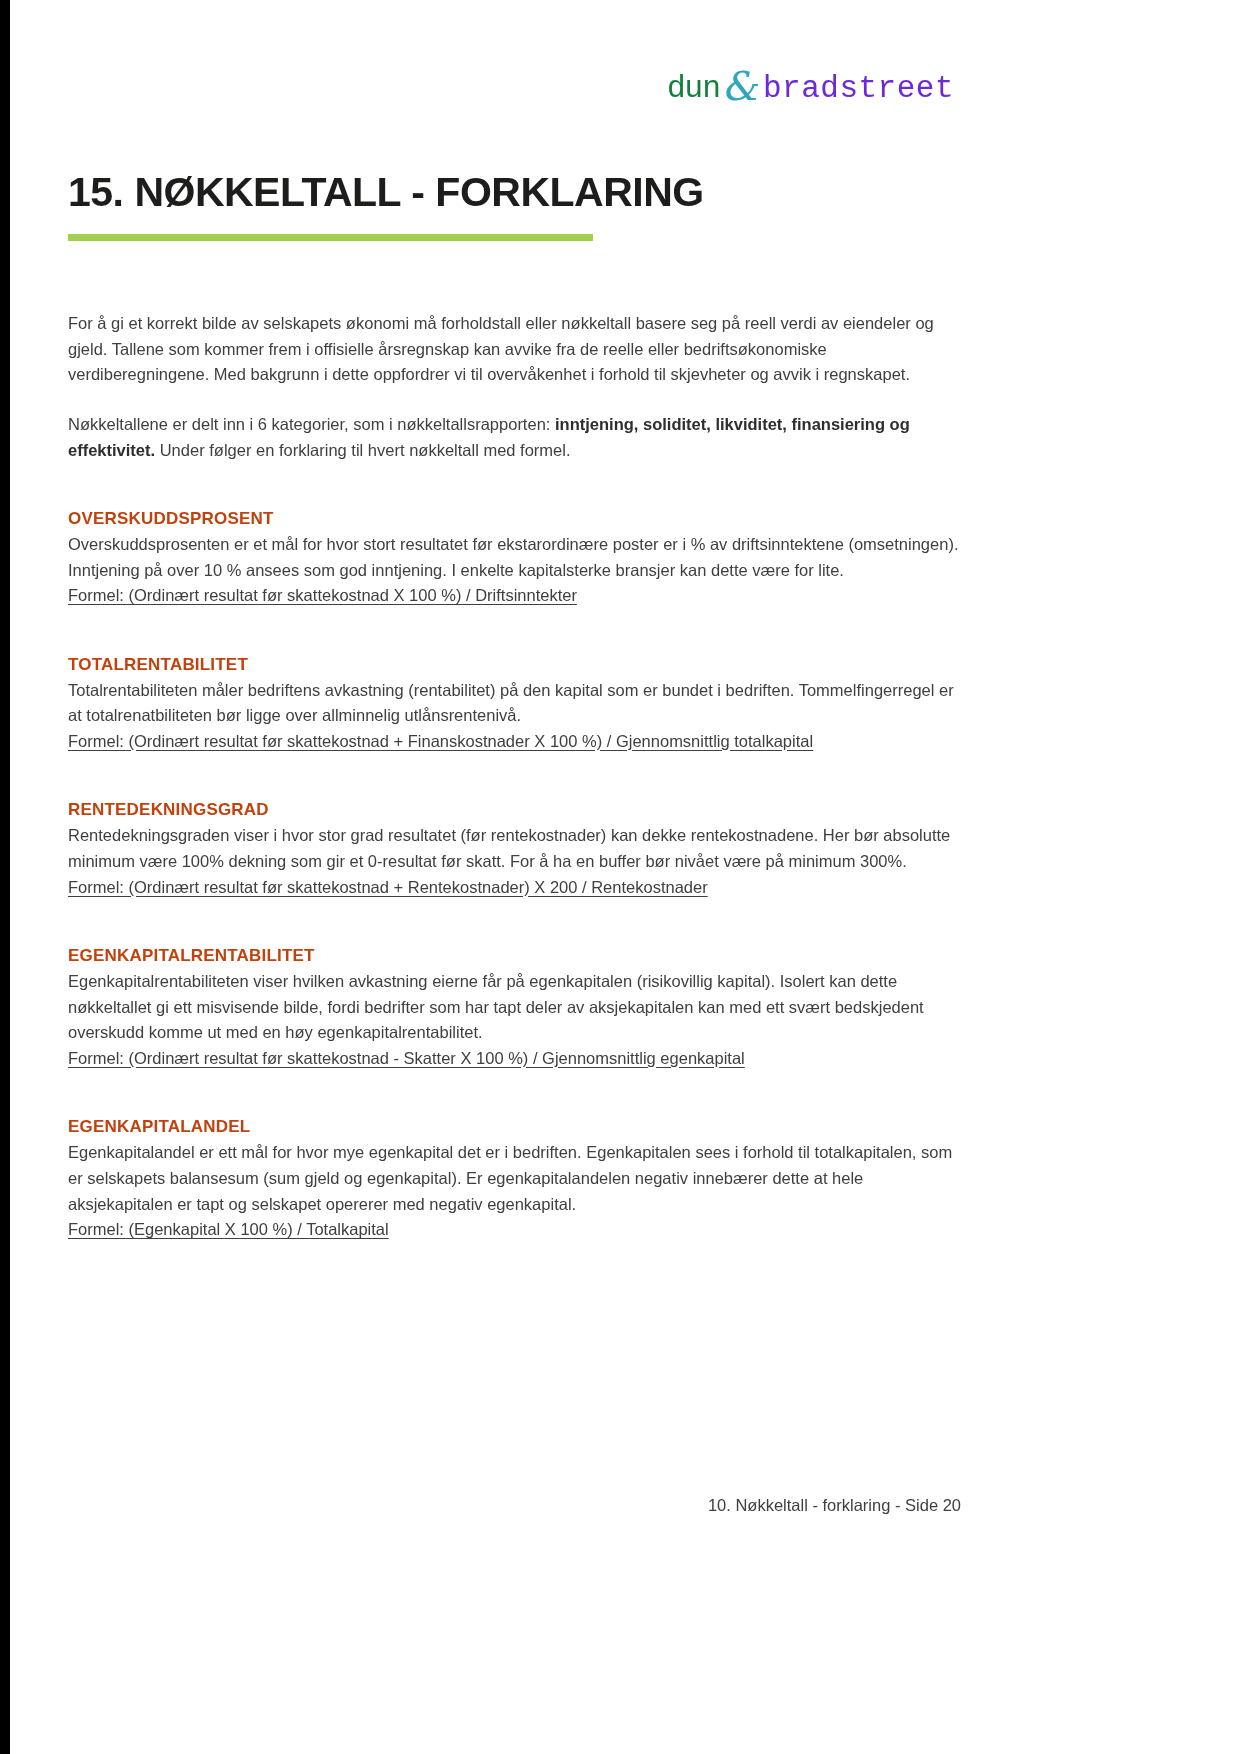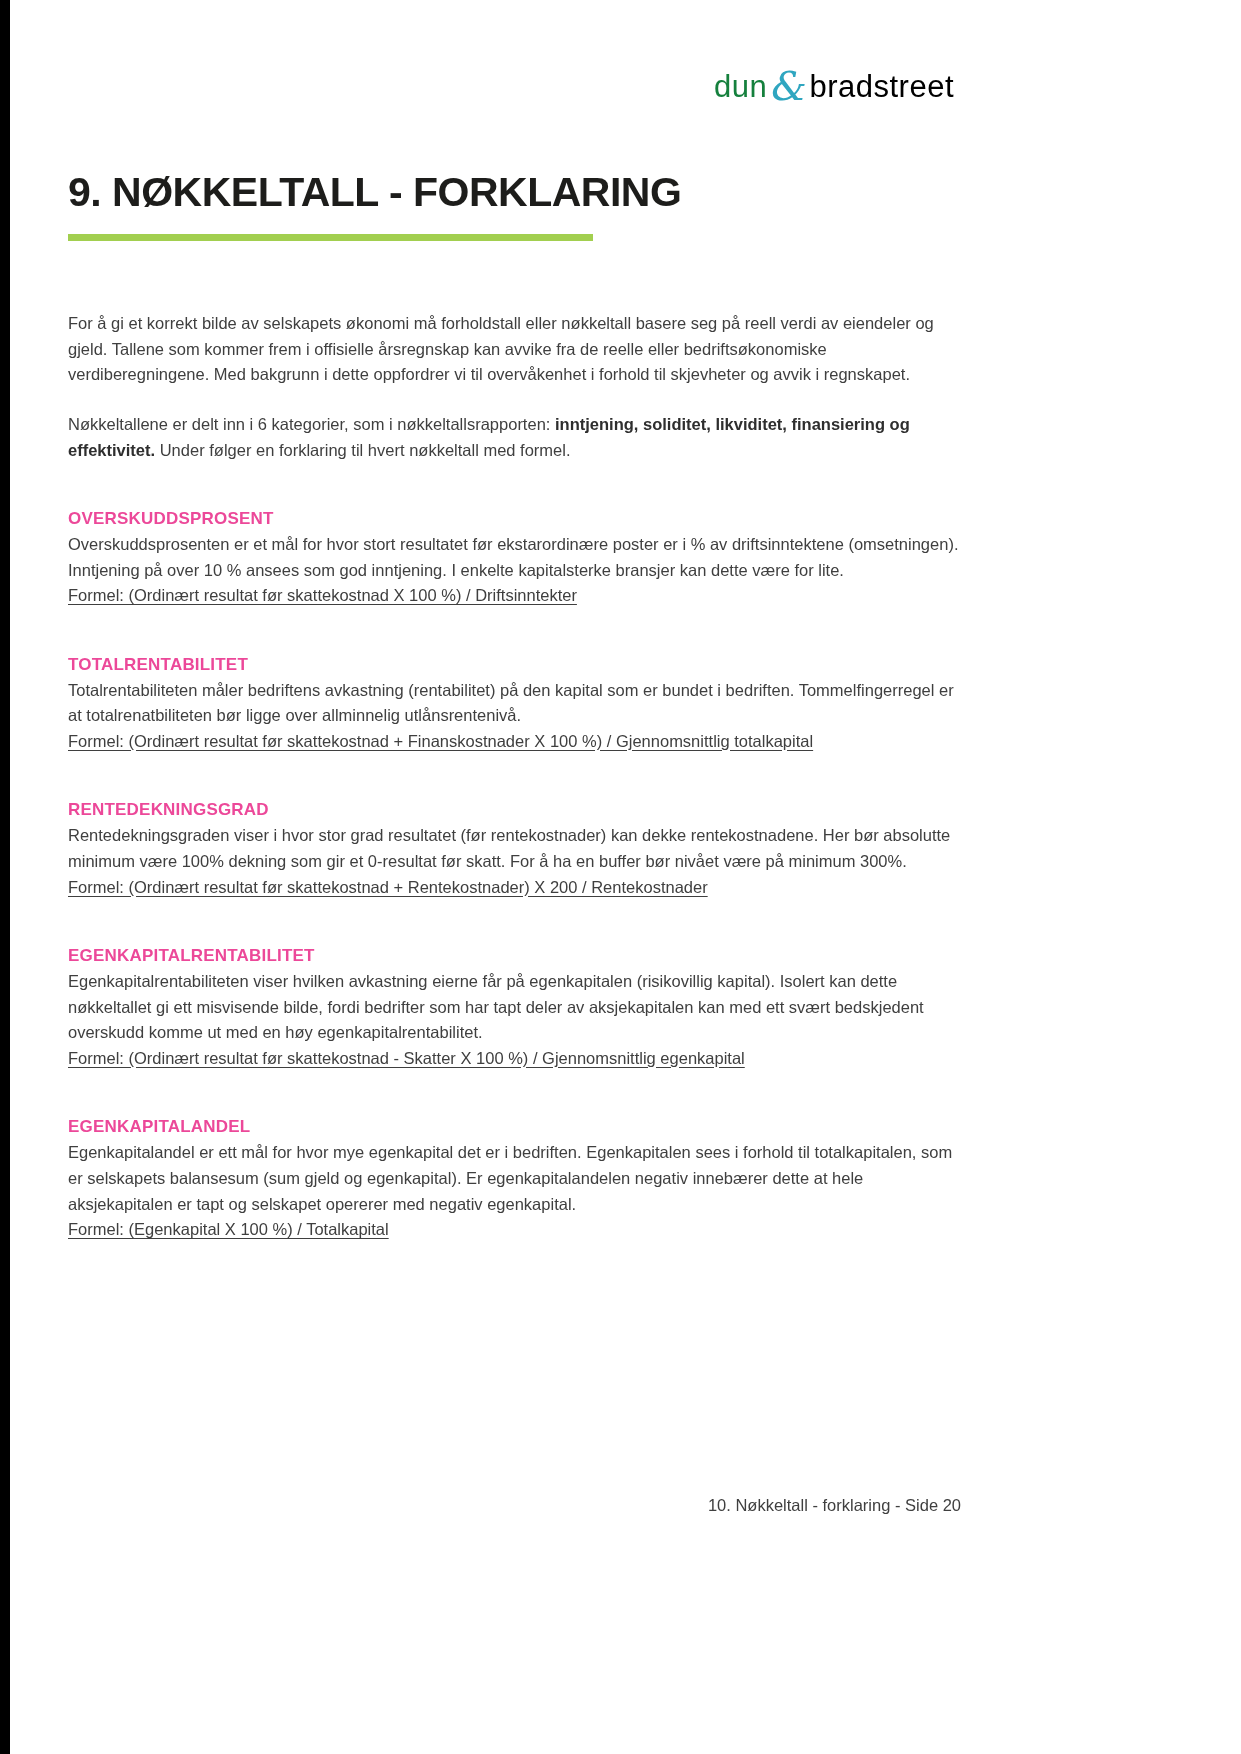--- a/index.html
+++ b/index.html
@@ -48,22 +48,23 @@
   }
   .logo .amp {
     font-family: "DejaVu Serif", serif;
     font-style: italic;
     font-size: 40px;
     color: #2fa6c0;
     margin: 0 2px 0 4px;
     vertical-align: -3px;
   }
   .logo .bradstreet {
-    color: #000000;
+    color: #6d28d9;
     font-weight: 400;
+    font-family: Liberation Mono, monospace;
   }
   h1.page-title {
     margin: 60px 0 0 0;
     font-size: 41px;
     line-height: 1.08;
     font-weight: bold;
     letter-spacing: -0.5px;
     color: #1d1d1b;
   }
   .title-accent-bar {
@@ -87,21 +88,21 @@
   .categories-paragraph .bold {
     font-weight: bold;
     color: #2e2e2e;
   }
   .section {
     margin-top: 46px;
   }
   .section-heading {
     font-size: 17px;
     font-weight: bold;
-    color: #ec4899;
+    color: #c2410c;
     letter-spacing: 0.2px;
     margin: 0 0 3px 0;
   }
   .formula-line {
     text-decoration: underline;
     text-underline-offset: 3px;
   }
   .page-footer {
     position: absolute;
     top: 1496px;
@@ -117,21 +118,21 @@
 <div class="left-edge-bar"></div>
 
 <div class="content">
 
   <div class="logo-row">
     <span class="logo">
       <span class="dun">dun</span><span class="amp">&amp;</span><span class="bradstreet">bradstreet</span>
     </span>
   </div>
 
-  <h1 class="page-title">9. NØKKELTALL - FORKLARING</h1>
+  <h1 class="page-title">15. NØKKELTALL - FORKLARING</h1>
   <div class="title-accent-bar"></div>
 
   <p class="intro-paragraph">For å gi et korrekt bilde av selskapets økonomi må forholdstall eller nøkkeltall basere seg på reell verdi av eiendeler og gjeld. Tallene som kommer frem i offisielle årsregnskap kan avvike fra de reelle eller bedriftsøkonomiske verdiberegningene. Med bakgrunn i dette oppfordrer vi til overvåkenhet i forhold til skjevheter og avvik i regnskapet.</p>
 
   <p class="categories-paragraph"><span>Nøkkeltallene er delt inn i 6 kategorier, som i nøkkeltallsrapporten: </span><span class="bold">inntjening, soliditet, likviditet, finansiering og effektivitet.</span><span> Under følger en forklaring til hvert nøkkeltall med formel.</span></p>
 
   <div class="section">
     <h2 class="section-heading">OVERSKUDDSPROSENT</h2>
     <p>Overskuddsprosenten er et mål for hvor stort resultatet før ekstarordinære poster er i % av driftsinntektene (omsetningen). Inntjening på over 10 % ansees som god inntjening. I enkelte kapitalsterke bransjer kan dette være for lite.</p>
     <p class="formula-line">Formel: (Ordinært resultat før skattekostnad X 100 %) / Driftsinntekter</p>

